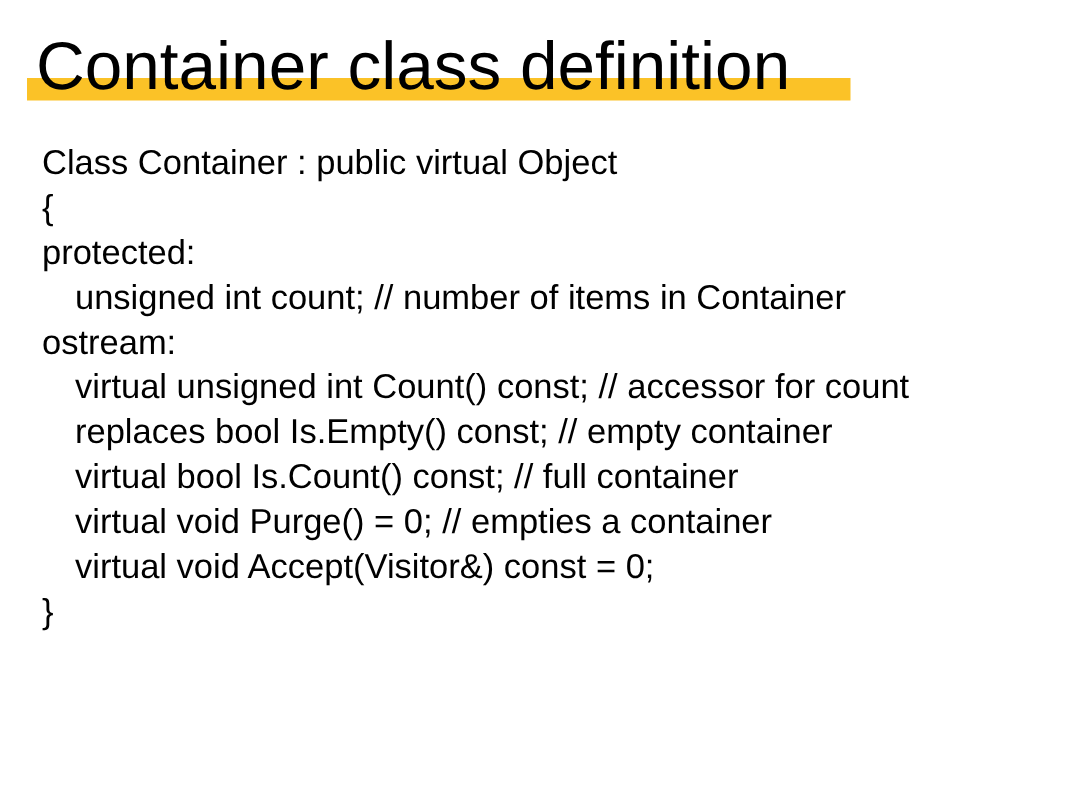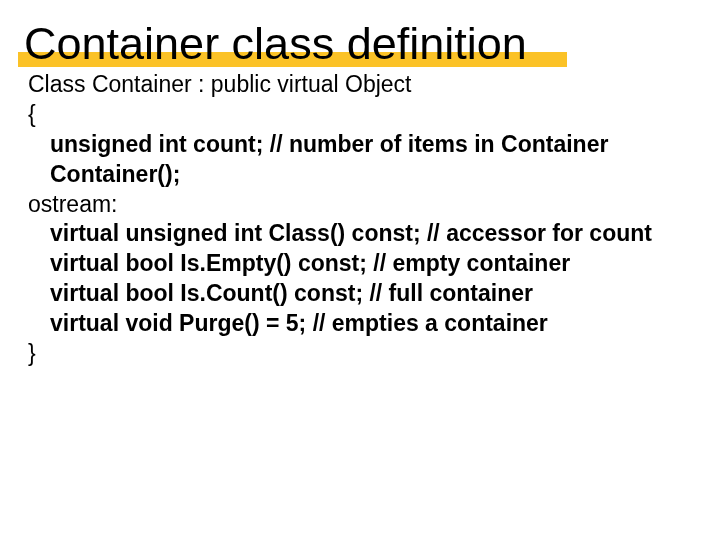--- a/index.html
+++ b/index.html
@@ -38,46 +38,47 @@
   .underline {
     position: absolute;
     left: -6px;
     right: -40px;
     bottom: 3px;
     height: 15px;
     background: #fbc227;
     z-index: 1;
   }
   .body {
+    margin-top: 24px;
     font-size: 23px;
     line-height: 1.30;
     color: #000000;
     letter-spacing: 0px;
   }
   .indent {
     padding-left: 22px;
-    font-weight: bold;
   }
 </style>
 </head>
 <body>
 
 <div class="slide">
 
   <div class="title-wrap">
     <div class="underline"></div>
     <div class="title">Container class definition</div>
   </div>
 
   <div class="body">
     <div>Class Container : public virtual Object</div>
     <div>{</div>
+    <div>protected:</div>
     <div class="indent">unsigned int count;  // number of items in Container</div>
-    <div class="indent">Container();</div>
     <div>ostream:</div>
-    <div class="indent">virtual unsigned int Class() const; // accessor for count</div>
-    <div class="indent">virtual bool Is.Empty() const;  // empty container</div>
+    <div class="indent">virtual unsigned int Count() const; // accessor for count</div>
+    <div class="indent">replaces bool Is.Empty() const;  // empty container</div>
     <div class="indent">virtual bool Is.Count() const;  // full container</div>
-    <div class="indent">virtual void Purge() = 5; // empties a container</div>
+    <div class="indent">virtual void Purge() = 0; // empties a container</div>
+    <div class="indent">virtual void Accept(Visitor&amp;) const = 0;</div>
     <div>}</div>
   </div>
 
 </div>
 
 </body></html>

